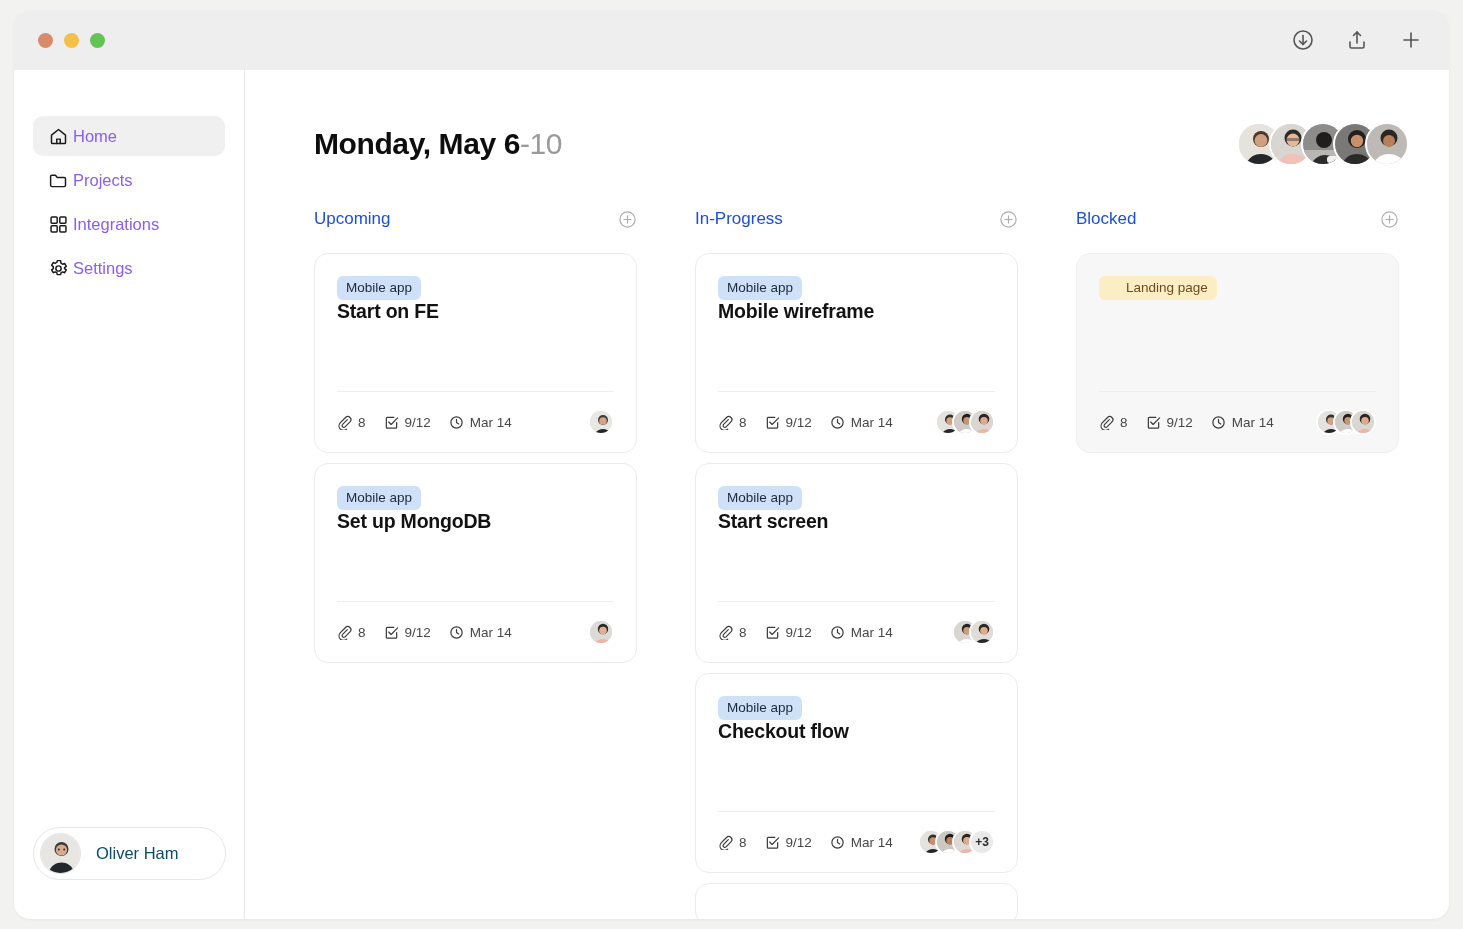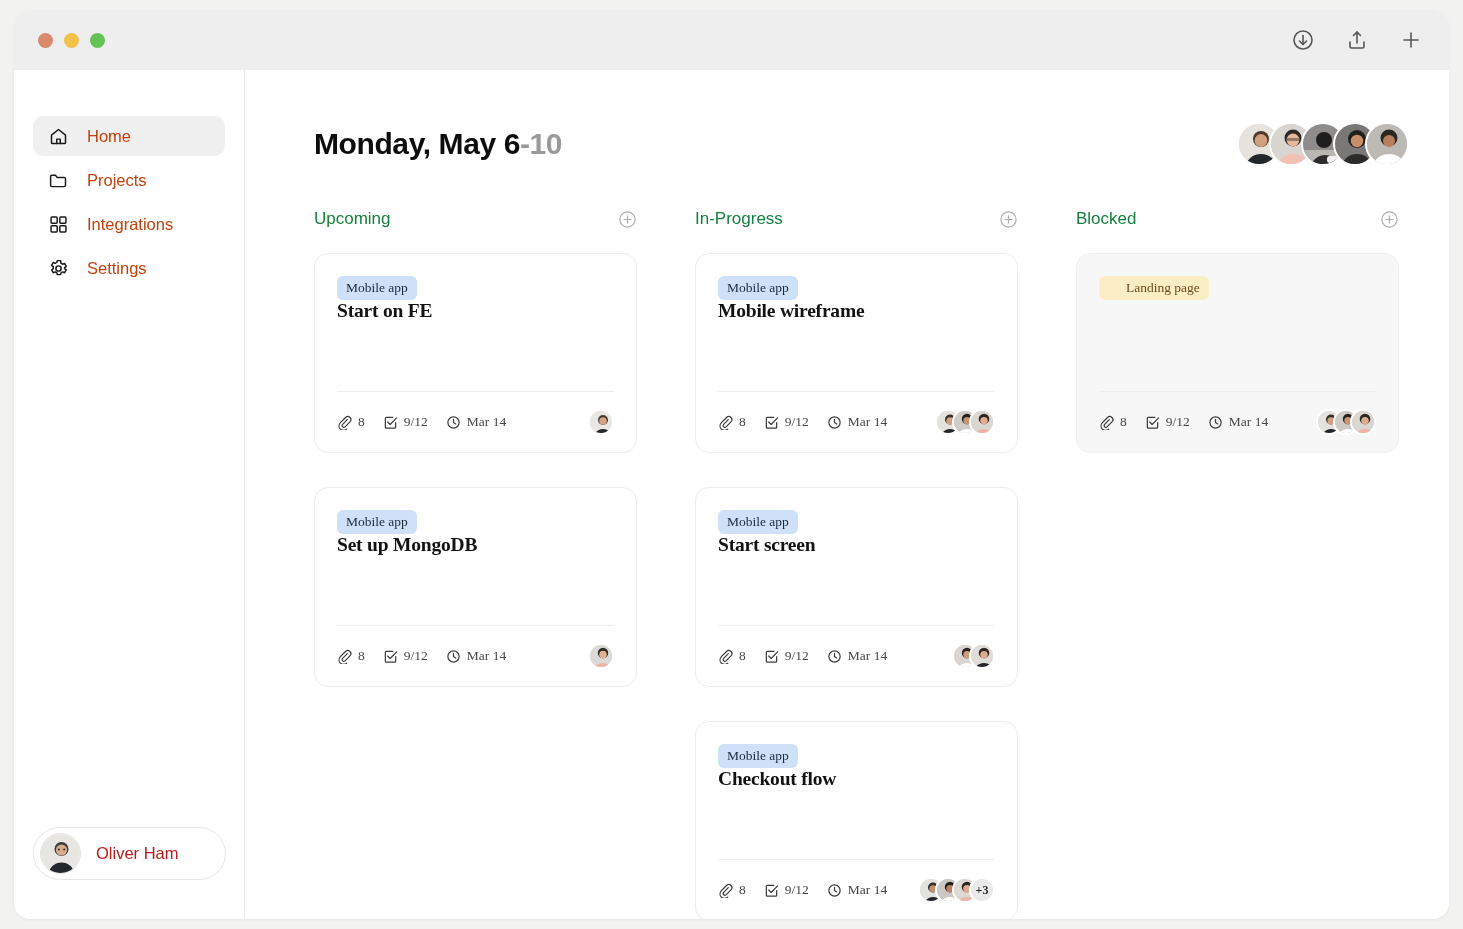--- a/index.html
+++ b/index.html
@@ -47,26 +47,26 @@
   
   .sidebar {
     width: 231px;
     border-right: 1px solid #e8e8e8;
     position: relative;
     flex: 0 0 231px;
     padding-top: 46px;
   }
   .nav { padding: 0 19px; display: flex; flex-direction: column; gap: 4px; }
   .nav-item {
-    display: flex; align-items: center; gap: 18px;
+    display: flex; align-items: center; gap: 4px;
     height: 40px;
     padding: 0 15px;
     border-radius: 10px;
     cursor: pointer;
-    color: #c2410c;
+    color: #8b5cf6;
     font-size: 16.5px;
   }
   .nav-item.active { background: #f0f0f0; }
   .nav-icon { width: 21px; height: 21px; flex: 0 0 21px; color: #1a1a1a; }
 
   .profile {
     position: absolute;
     left: 19px; bottom: 39px;
     width: 193px; height: 53px;
     border: 1px solid #e6e6e6;
@@ -74,50 +74,50 @@
     background: #fff;
     display: flex; align-items: center;
     padding: 0 6px;
     cursor: pointer;
   }
   .profile-avatar {
     width: 41px; height: 41px; border-radius: 50%;
     border: 1px solid #e2e2e2;
     overflow: hidden; flex: 0 0 41px;
   }
-  .profile-name { margin-left: 15px; font-size: 16.5px; color: #b91c1c; }
+  .profile-name { margin-left: 15px; font-size: 16.5px; color: #0c4a6e; }
 
   
   .main { flex: 1; padding: 52px 40px 0 69px; position: relative; overflow: hidden; }
 
   .main-head { display: flex; align-items: center; }
   .page-title { font-size: 30px; font-weight: bold; color: #0d0d0d; letter-spacing: -0.4px; }
-  .page-title .muted { color: #9a9a9a; font-weight: bold; }
+  .page-title .muted { color: #9a9a9a; font-weight: normal; }
 
   .avatar-stack { margin-left: auto; display: flex; align-items: center; }
   .avatar-stack .av {
     width: 44px; height: 44px; border-radius: 50%;
     border: 2.5px solid #fff;
     margin-left: -12px;
     overflow: hidden;
     background: #ddd;
   }
   .avatar-stack .av:first-child { margin-left: 0; }
 
   .columns { display: flex; gap: 58px; margin-top: 40px; }
   .column { width: 323px; flex: 0 0 323px; }
 
   .col-head {
     display: flex; align-items: center;
     height: 26px; margin-bottom: 21px;
   }
-  .col-title { font-size: 17px; color: #15803d; }
+  .col-title { font-size: 17px; color: #1d4ed8; }
   .col-add { margin-left: auto; width: 19px; height: 19px; color: #aeaeae; cursor: pointer; }
 
-  .cards { display: flex; flex-direction: column; gap: 34px; font-family: Liberation Serif, serif; }
+  .cards { display: flex; flex-direction: column; gap: 10px; }
 
   .card {
     border: 1px solid #ececec;
     border-radius: 14px;
     background: #fff;
     padding: 22px 22px 0 22px;
     height: 200px;
     display: flex; flex-direction: column;
     cursor: pointer;
   }

